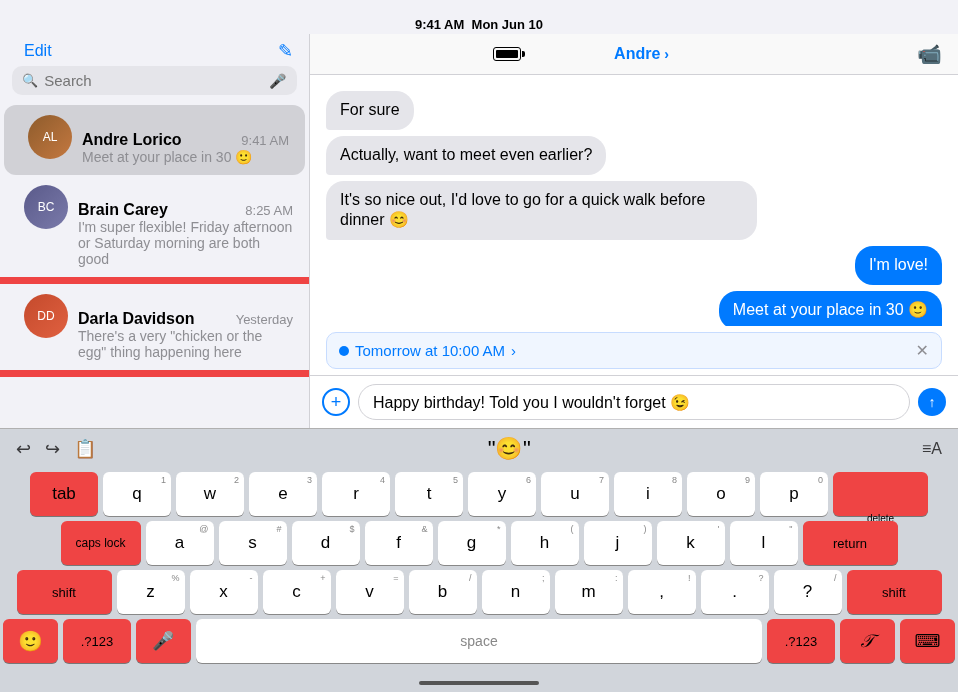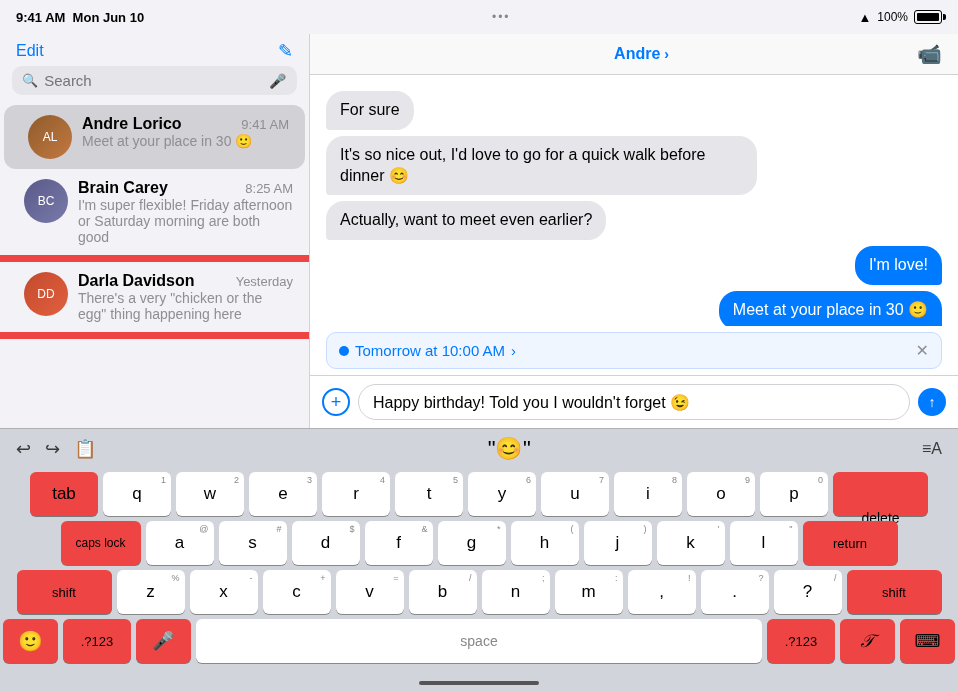--- a/index.html
+++ b/index.html
@@ -15,20 +15,21 @@
 
     
     .status-bar {
       display: flex;
       justify-content: space-between;
       align-items: center;
       padding: 17px 16px;
       background: #f2f2f7;
       height: 28px;
       flex-shrink: 0;
+      flex-direction: column;
     }
     .status-bar-left { font-size: 13px; font-weight: 600; color: #000; }
     .status-bar-center { font-size: 12px; color: #888; letter-spacing: 2px; }
     .status-bar-right { display: flex; align-items: center; gap: 6px; font-size: 12px; color: #000; }
     .wifi-icon { font-size: 13px; }
     .battery-icon {
       display: inline-flex; align-items: center;
       border: 1.5px solid #000; border-radius: 3px; padding: 1px 2px;
       font-size: 10px; font-weight: 700; height: 14px; width: 28px; position: relative;
     }
@@ -56,21 +57,21 @@
       flex-direction: column;
       border-right: 1px solid #d1d1d6;
     }
 
     .sidebar-header {
       display: flex;
       justify-content: space-between;
       align-items: center;
       padding: 6px 16px 4px 16px;
     }
-    .edit-btn { color: #007aff; font-size: 16px; font-weight: 400; cursor: pointer; }
+    .edit-btn { color: #007aff; font-size: 16px; font-weight: 400; cursor: pointer; margin-left: 8px; }
     .compose-icon {
       color: #007aff; font-size: 18px; cursor: pointer;
     }
 
     .sidebar-title {
       padding: 2px 16px 8px 16px;
       font-size: 30px;
       font-weight: 700;
       color: #000;
     }
@@ -119,21 +120,21 @@
       font-size: 12px;
       font-weight: 400;
       color: #fff;
       overflow: hidden;
       margin-left: 8px;
     }
     .avatar-andre { background: linear-gradient(135deg, #8e5c2c, #c47840); }
     .avatar-brain { background: linear-gradient(135deg, #5a5a8a, #7a7aaa); }
     .avatar-darla { background: linear-gradient(135deg, #c44a2c, #e06040); }
 
-    .conv-info { flex: 1; overflow: hidden; }
+    .conv-info { flex: 1; overflow: hidden; margin-top: 16px; }
     .conv-top {
       display: flex;
       justify-content: space-between;
       align-items: baseline;
     }
     .conv-name { font-size: 16px; font-weight: 600; color: #000; }
     .conv-time { font-size: 13px; color: #8e8e93; }
     .conv-preview { font-size: 14px; color: #8e8e93; white-space: nowrap; overflow: hidden; text-overflow: ellipsis; }
     .conv-preview-multi { font-size: 14px; color: #8e8e93; }
 
@@ -422,22 +423,22 @@
       <div style="width:40px"></div>
       <div class="chat-contact">
         <span>Andre</span>
         <span class="chat-contact-chevron">›</span>
       </div>
       <span class="video-icon">📹</span>
     </div>
 
     <div class="chat-messages">
       <div class="msg-bubble msg-received">For sure</div>
+      <div class="msg-bubble msg-received">Actually, want to meet even earlier?</div>
       <div class="msg-bubble msg-received">It's so nice out, I'd love to go for a quick walk before dinner 😊</div>
-      <div class="msg-bubble msg-received">Actually, want to meet even earlier?</div>
       <div class="msg-bubble msg-sent">I'm love!</div>
       <div class="msg-bubble msg-sent">Meet at your place in 30 🙂</div>
 
     </div>
 
     <div class="schedule-bar">
       <div class="schedule-text">
         <div class="schedule-dot"></div>
         <span>Tomorrow at 10:00 AM</span>
         <span style="color:#007aff;">›</span>
@@ -506,21 +507,21 @@
       </div>
     <div class="key key-white key-std">
         <span class="key-number">9</span>
         <span class="key-letter">o</span>
       </div>
     <div class="key key-white key-std">
         <span class="key-number">0</span>
         <span class="key-letter">p</span>
       </div>
     <div class="key key-gray key-delete">
-        <span style="font-size:14px;margin-top:48px;">delete</span>
+        <span style="font-size:10px;margin-top:48px;">delete</span>
       </div>
   </div>
 
   <div class="key-row">
     <div class="key key-gray key-capslock">
         <span style="font-size:12px;">caps lock</span>
       </div>
     <div class="key key-white key-std">
         <span class="key-number">@</span>
         <span class="key-letter">a</span>

